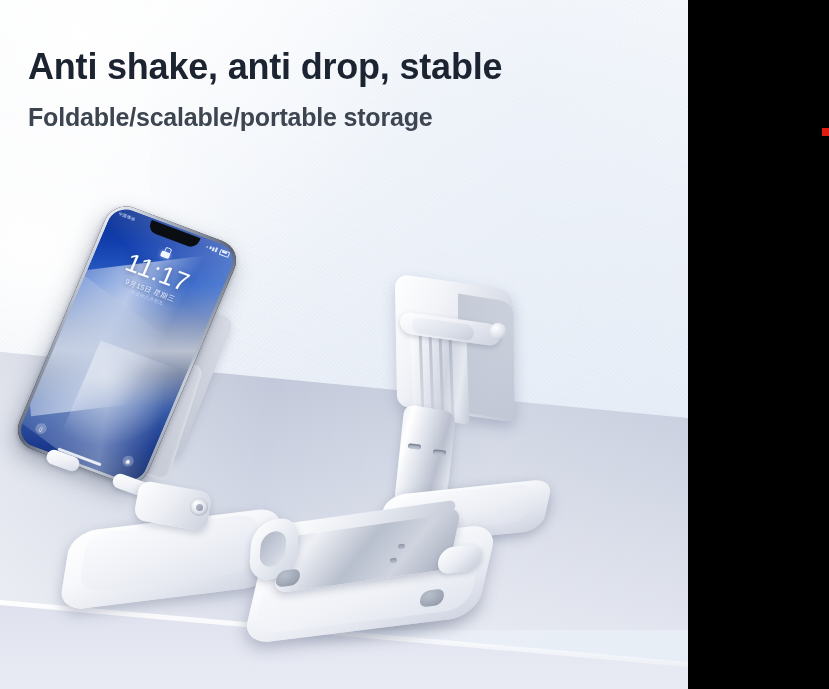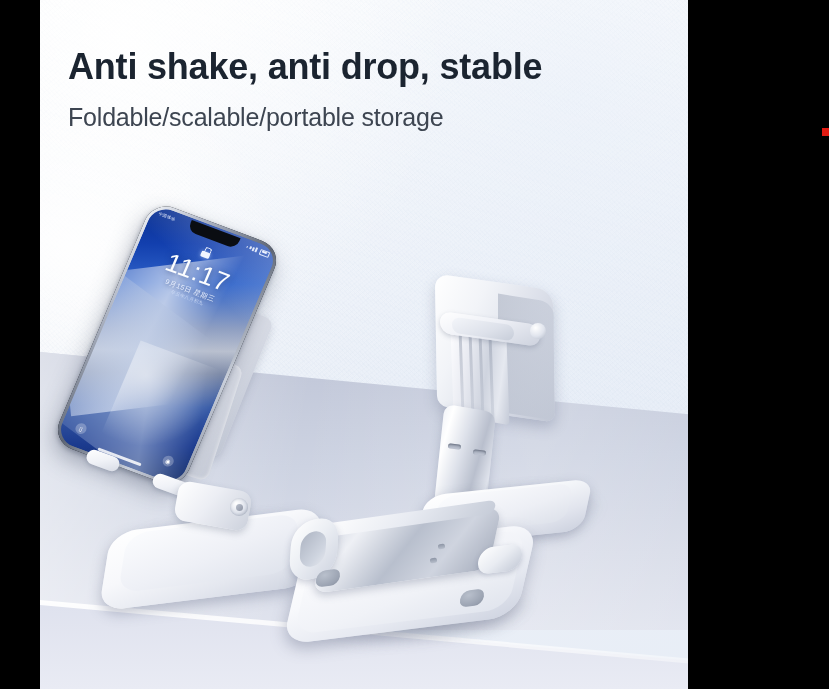--- a/index.html
+++ b/index.html
@@ -3,21 +3,21 @@
 <meta charset="utf-8">
 <title>Product Banner</title>
 <style>
   html,body{margin:0;padding:0;background:#000;}
   body{width:829px;height:689px;overflow:hidden;font-family:"Liberation Sans",sans-serif;}
 
   #stage{position:relative;width:829px;height:689px;background:#000;overflow:hidden;}
 
   
   #scene{position:absolute;left:0;top:0;width:688px;height:689px;overflow:hidden;
-         background:linear-gradient(160deg,#fdfefe 0%,#f6f8fb 28%,#eef2f8 55%,#e7edf6 100%);margin-left:40px;}
+         background:linear-gradient(160deg,#fdfefe 0%,#f6f8fb 28%,#eef2f8 55%,#e7edf6 100%);}
 
   
   .wall-tex{position:absolute;left:0;top:0;width:100%;height:440px;
      background:
        radial-gradient(circle at 12% 8%, rgba(255,255,255,.95) 0%, rgba(255,255,255,0) 45%),
        radial-gradient(circle at 78% 20%, rgba(222,232,246,.55) 0%, rgba(222,232,246,0) 60%),
        repeating-linear-gradient(47deg, rgba(190,205,226,.11) 0 1px, rgba(255,255,255,0) 1px 3px),
        repeating-linear-gradient(-39deg, rgba(186,202,225,.09) 0 1px, rgba(255,255,255,0) 1px 4px);}
   .wall-panel{position:absolute;left:150px;top:0;width:538px;height:420px;
      background:linear-gradient(180deg, rgba(255,255,255,.35) 0%, rgba(226,234,246,.35) 100%);}
@@ -37,21 +37,21 @@
   .table-front{position:absolute;left:0;top:560px;width:688px;height:129px;
      background:linear-gradient(180deg,#d3d7e6 0%,#dfe2ee 35%,#e9ebf4 100%);
      clip-path:polygon(0 42px, 688px 104px, 688px 129px, 0 129px);}
   .table-front-line{position:absolute;left:0;top:560px;width:688px;height:129px;
      background:linear-gradient(100deg, rgba(255,255,255,.95) 0%, rgba(255,255,255,.75) 55%, rgba(255,255,255,.35) 100%);
      clip-path:polygon(0 40px, 688px 102px, 688px 107px, 0 45px);}
 
   
   .headline{position:absolute;left:28px;top:46px;font-size:36px;font-weight:700;color:#1b2430;
      letter-spacing:-.2px;white-space:nowrap;}
-  .subhead{position:absolute;left:28px;top:103px;font-size:25px;font-weight:400;color:#3d4551;
+  .subhead{position:absolute;left:28px;top:103px;font-size:25px;font-weight:700;color:#3d4551;
      letter-spacing:-.2px;white-space:nowrap;}
 
   
   #obj-phone-stand{position:absolute;left:40px;top:210px;width:270px;height:410px;}
 
   .ps-shadow{position:absolute;left:22px;top:300px;width:230px;height:80px;
      background:radial-gradient(ellipse at 50% 50%, rgba(92,101,125,.40) 0%, rgba(92,101,125,0) 68%);
      transform:rotate(-6deg);filter:blur(5px);}
 
   .phone{position:absolute;left:18px;top:4px;width:138px;height:262px;border-radius:22px;

